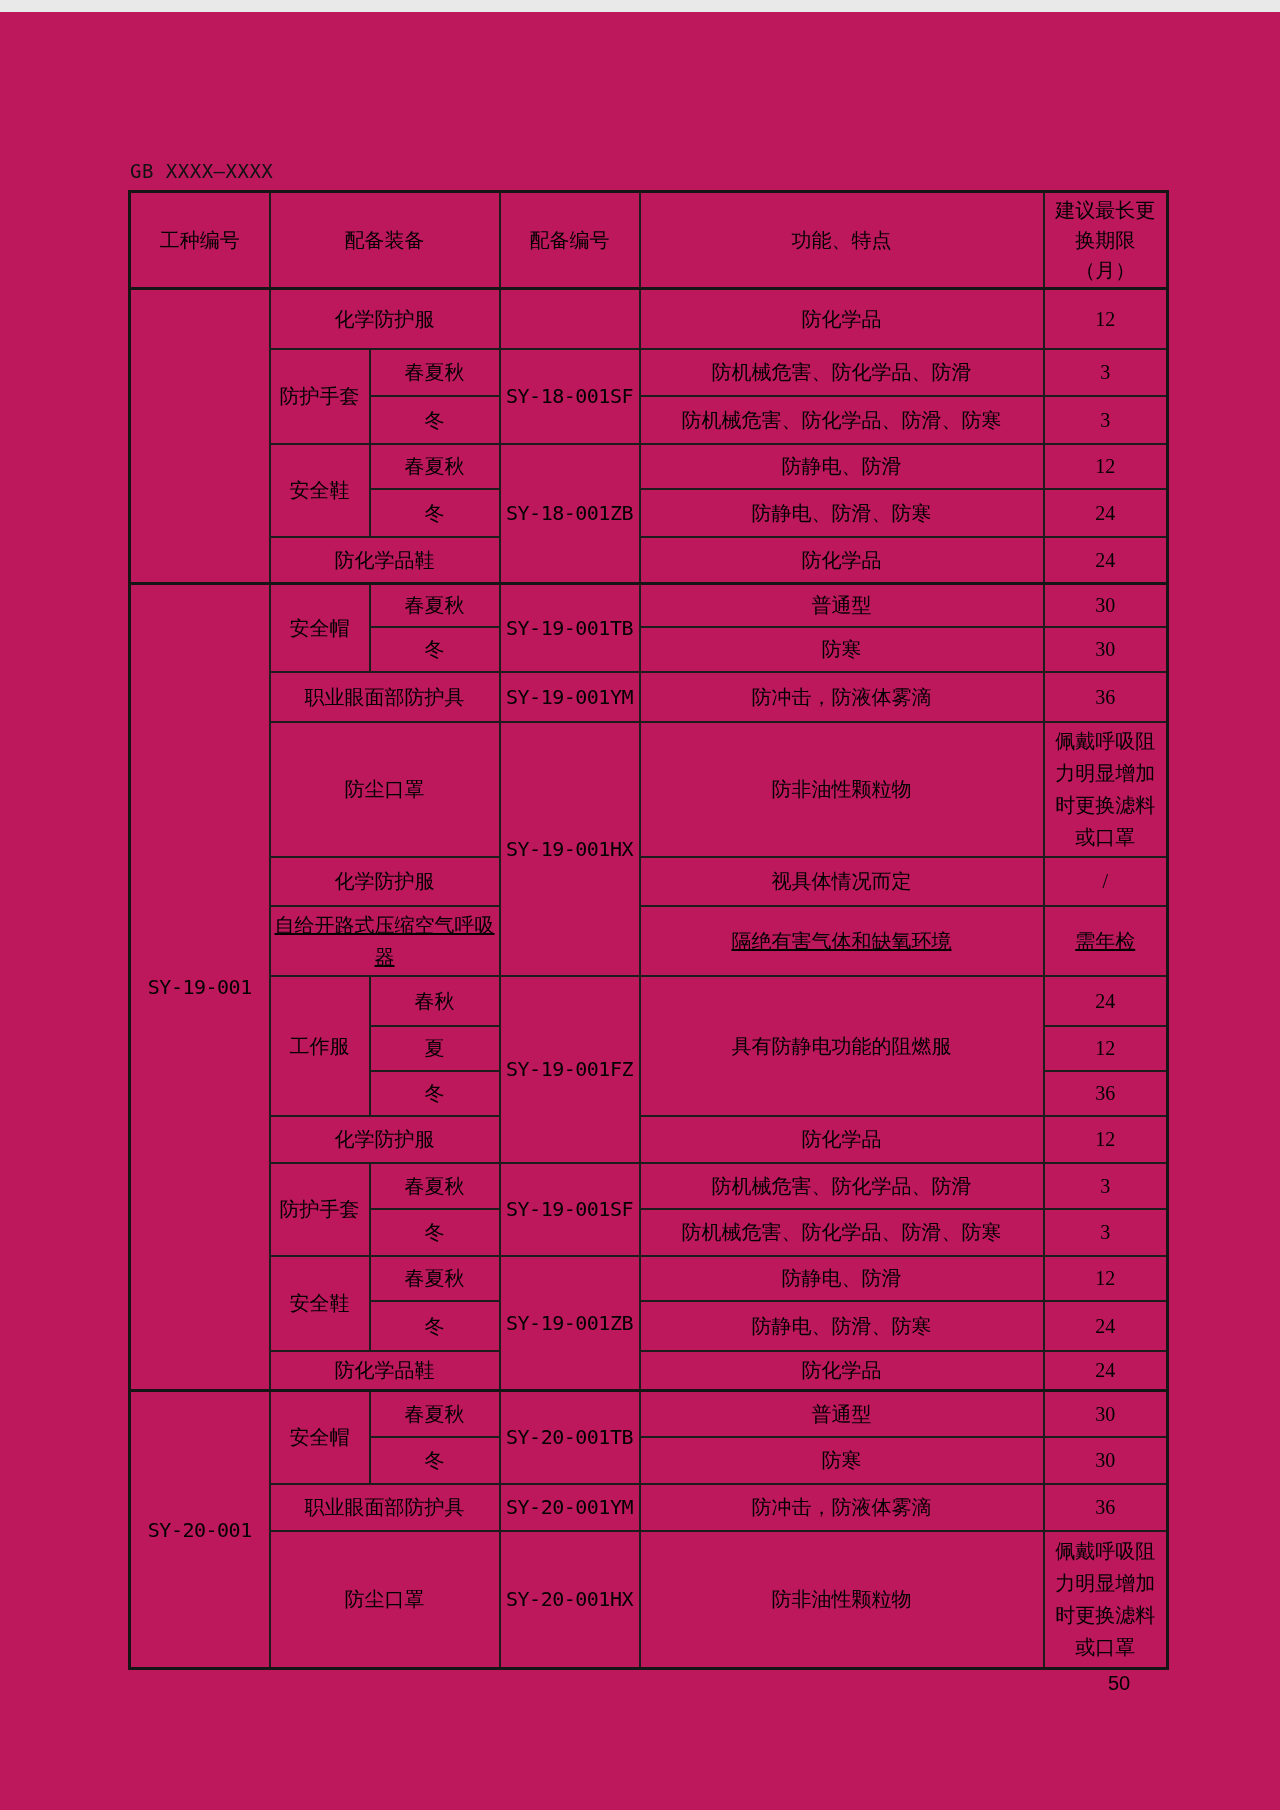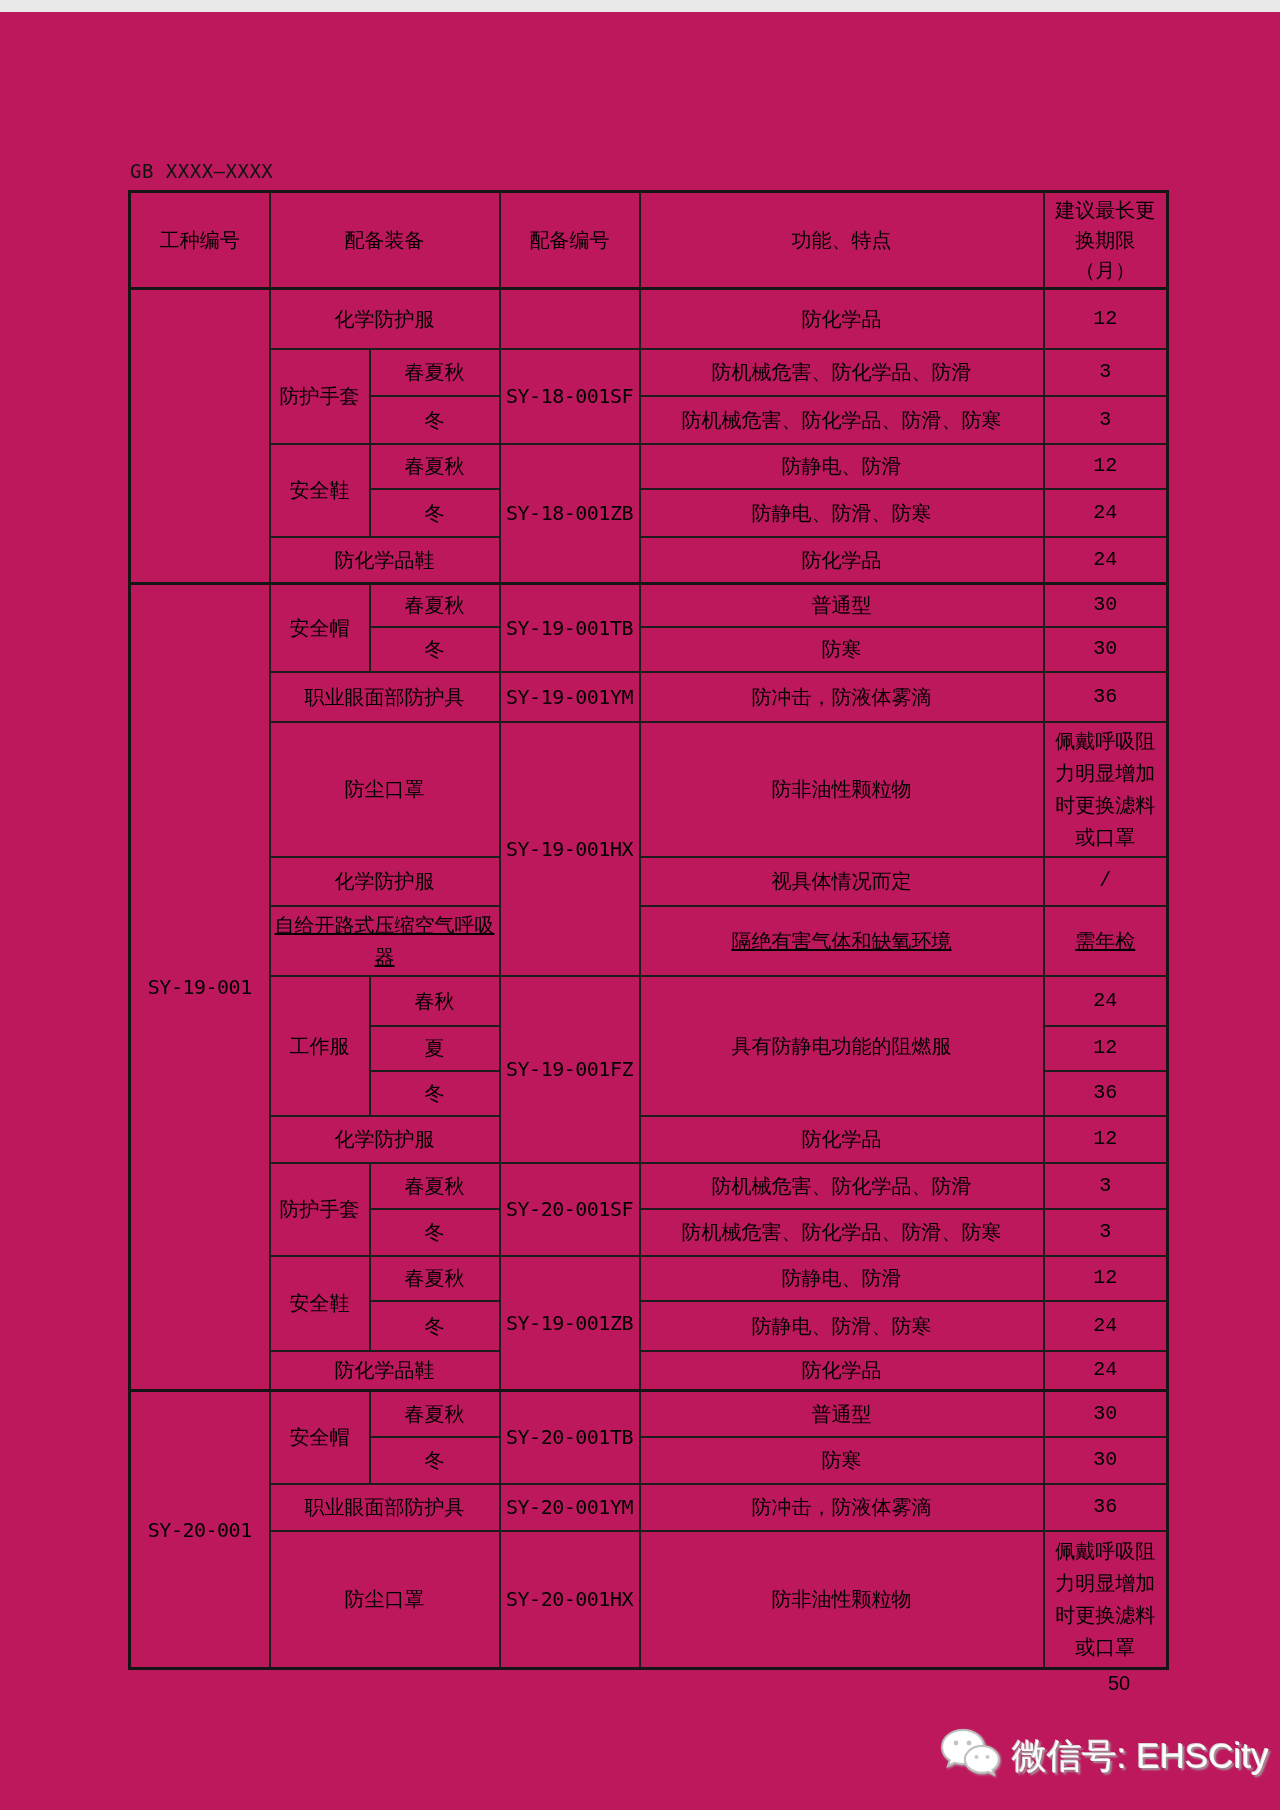--- a/index.html
+++ b/index.html
@@ -41,21 +41,21 @@
     font-size:20px;
     line-height:1.5;
   }
   tr.sec > td{border-top:3px solid #151515;}
   td.fn{text-align:left;padding-left:12px;padding-right:8px;}
   td.code{
     font-family:"DejaVu Sans Mono","Liberation Mono",monospace;
     font-size:18px;letter-spacing:-0.5px;
   }
   td.num{
-    font-family:Liberation Mono, monospace;
+    font-family:Liberation Serif, serif;
     font-size:19px;
   }
   td.wid{line-height:1.72;padding:2px 5px;}
   .page-number{
     position:absolute;left:1108px;top:1660px;
     font-size:20px;
     font-family:Liberation Sans, sans-serif;
   }
   .watermark{
     position:absolute;left:938px;top:1714px;
@@ -184,21 +184,21 @@
           <td class="num">36</td>
         </tr>
         <tr style="height: 47px;">
           <td colspan="2">化学防护服</td>
           <td class="fn">防化学品</td>
           <td class="num">12</td>
         </tr>
         <tr style="height: 46px;">
           <td rowspan="2">防护手套</td>
           <td>春夏秋</td>
-          <td rowspan="2" class="code">SY-20-001SF</td>
+          <td rowspan="2" class="code">SY-19-001SF</td>
           <td class="fn">防机械危害、防化学品、防滑</td>
           <td class="num">3</td>
         </tr>
         <tr style="height: 47px;">
           <td>冬</td>
           <td class="fn">防机械危害、防化学品、防滑、防寒</td>
           <td class="num">3</td>
         </tr>
         <tr style="height: 45px;">
           <td rowspan="2">安全鞋</td>
@@ -240,29 +240,14 @@
           <td colspan="2">防尘口罩</td>
           <td class="code">SY-20-001HX</td>
           <td class="fn">防非油性颗粒物</td>
           <td class="wid">佩戴呼吸阻力明显增加时更换滤料或口罩</td>
         </tr>
       </tbody>
   </table>
 
   <div class="page-number">50</div>
 
-  <div class="watermark">
-    <span class="wm-icon">
-      <svg width="64" height="56" viewBox="0 0 64 56">
-        <g fill="#ffffff" stroke="#bfbfbf" stroke-width="2">
-          <path d="M25 4 C13 4 4 11.5 4 21 c0 5.4 3 10.2 7.8 13.3 L10 40 l6.6-3.4 c2.6 0.8 5.5 1.3 8.4 1.3 11.9 0 21-7.6 21-16.9S36.9 4 25 4 Z" filter="drop-shadow(1.5px 1.5px 1px #a8a8a8)"></path>
-          <path d="M44 20 c-9.4 0-17 6-17 13.4 0 7.4 7.6 13.4 17 13.4 2.3 0 4.5-0.35 6.5-1l5.3 2.7-1.4-4.5 c3.9-2.5 6.4-6.3 6.4-10.6 C60.8 26 53.4 20 44 20 Z" filter="drop-shadow(1.5px 1.5px 1px #a8a8a8)"></path>
-        </g>
-        <circle cx="18" cy="17" r="2.4" fill="#c3c3c3"></circle>
-        <circle cx="31" cy="17" r="2.4" fill="#c3c3c3"></circle>
-        <circle cx="38.5" cy="31" r="2.1" fill="#c9c9c9"></circle>
-        <circle cx="49.5" cy="31" r="2.1" fill="#c9c9c9"></circle>
-      </svg>
-    </span>
-    <span class="wm-text">微信号: EHSCity</span>
-  </div>
 
 </div>
 
 </body></html>

